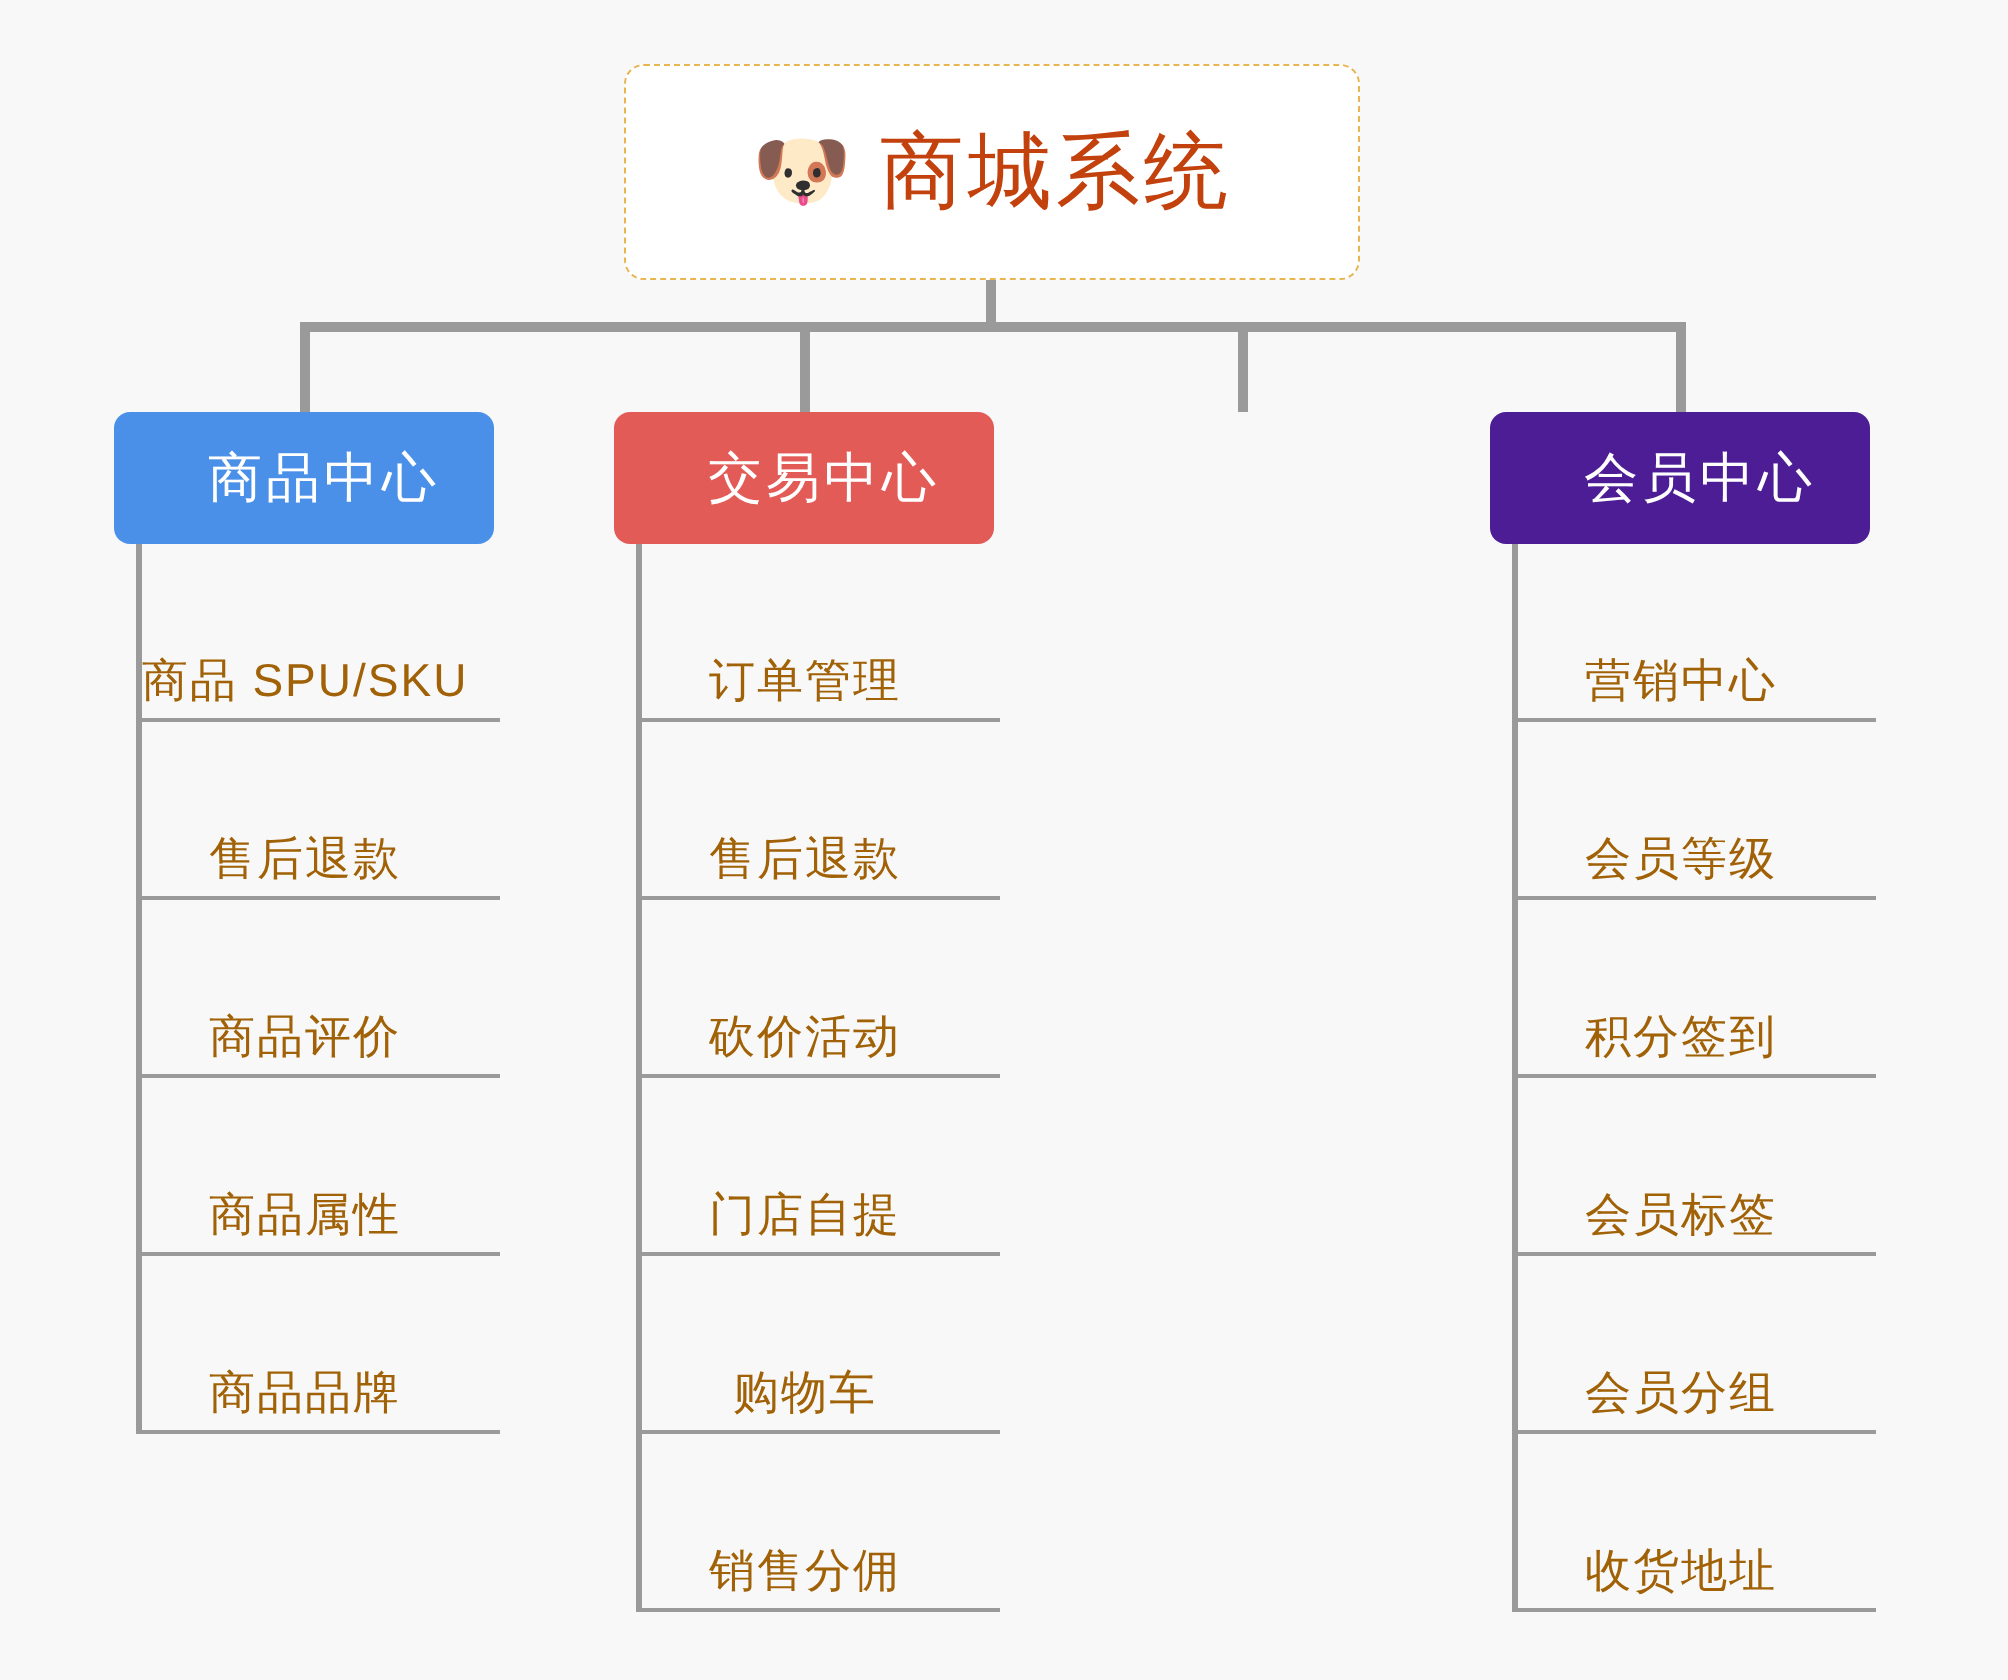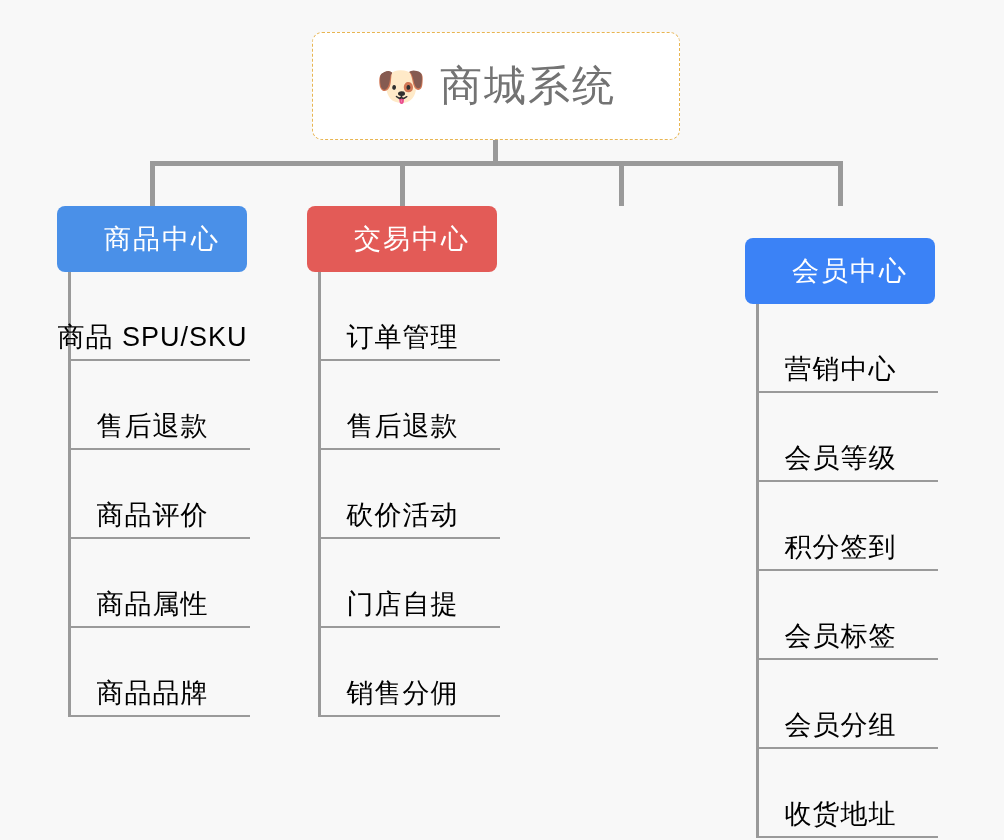--- a/index.html
+++ b/index.html
@@ -112,35 +112,35 @@
     box-sizing: border-box;
     display: flex;
     align-items: flex-end;
     justify-content: center;
     border-bottom: 2px solid #9a9a9a;
     padding-bottom: 6px;
     padding-left: 6px;
     padding-right: 22px;
   }
   .leaf-label {
-    font-size: 27px;
-    color: #000000;
+    font-size: 23px;
+    color: #a16207;
     line-height: 1.15;
     white-space: nowrap;
     letter-spacing: 1px;
   }
 </style>
 </head>
 <body style="background: rgb(248, 248, 248);">
 
 <div id="mindmap">
 
   <div class="root-node" style="border-color: rgb(232, 181, 82); background: rgb(255, 255, 255);">
     <span class="root-emoji">🐶</span>
-    <span class="root-title" style="color: #737373;">商城系统</span>
+    <span class="root-title" style="color: #c2410c;">商城系统</span>
   </div>
 
   <div class="stem-vertical" style="background: rgb(154, 154, 154);"></div>
   <div class="stem-horizontal" style="background: rgb(154, 154, 154);"></div>
   <div class="branch-drop" style="left: 150px; background: rgb(154, 154, 154);"></div>
   <div class="branch-drop" style="left: 400px; background: rgb(154, 154, 154);"></div>
   <div class="branch-drop" style="left: 619px; background: rgb(154, 154, 154);"></div>
   <div class="branch-drop" style="left: 838px; background: rgb(154, 154, 154);"></div>
 
   <div class="branch" style="left:57px;">
@@ -177,28 +177,31 @@
       <div class="leaf-item">
           <span class="leaf-label">售后退款</span>
         </div>
       <div class="leaf-item">
           <span class="leaf-label">砍价活动</span>
         </div>
       <div class="leaf-item">
           <span class="leaf-label">门店自提</span>
         </div>
       <div class="leaf-item">
+          <span class="leaf-label">购物车</span>
+        </div>
+      <div class="leaf-item">
           <span class="leaf-label">销售分佣</span>
         </div>
     </div>
   </div>
 
 
   <div class="branch" style="left:745px;">
-    <div class="branch-header" style="background: #3b82f6; margin-top: 32px;">
+    <div class="branch-header" style="background: #4c1d95;">
       <span>会员中心</span>
     </div>
     <div class="leaf-list">
       <div class="leaf-item">
           <span class="leaf-label">营销中心</span>
         </div>
       <div class="leaf-item">
           <span class="leaf-label">会员等级</span>
         </div>
       <div class="leaf-item">

